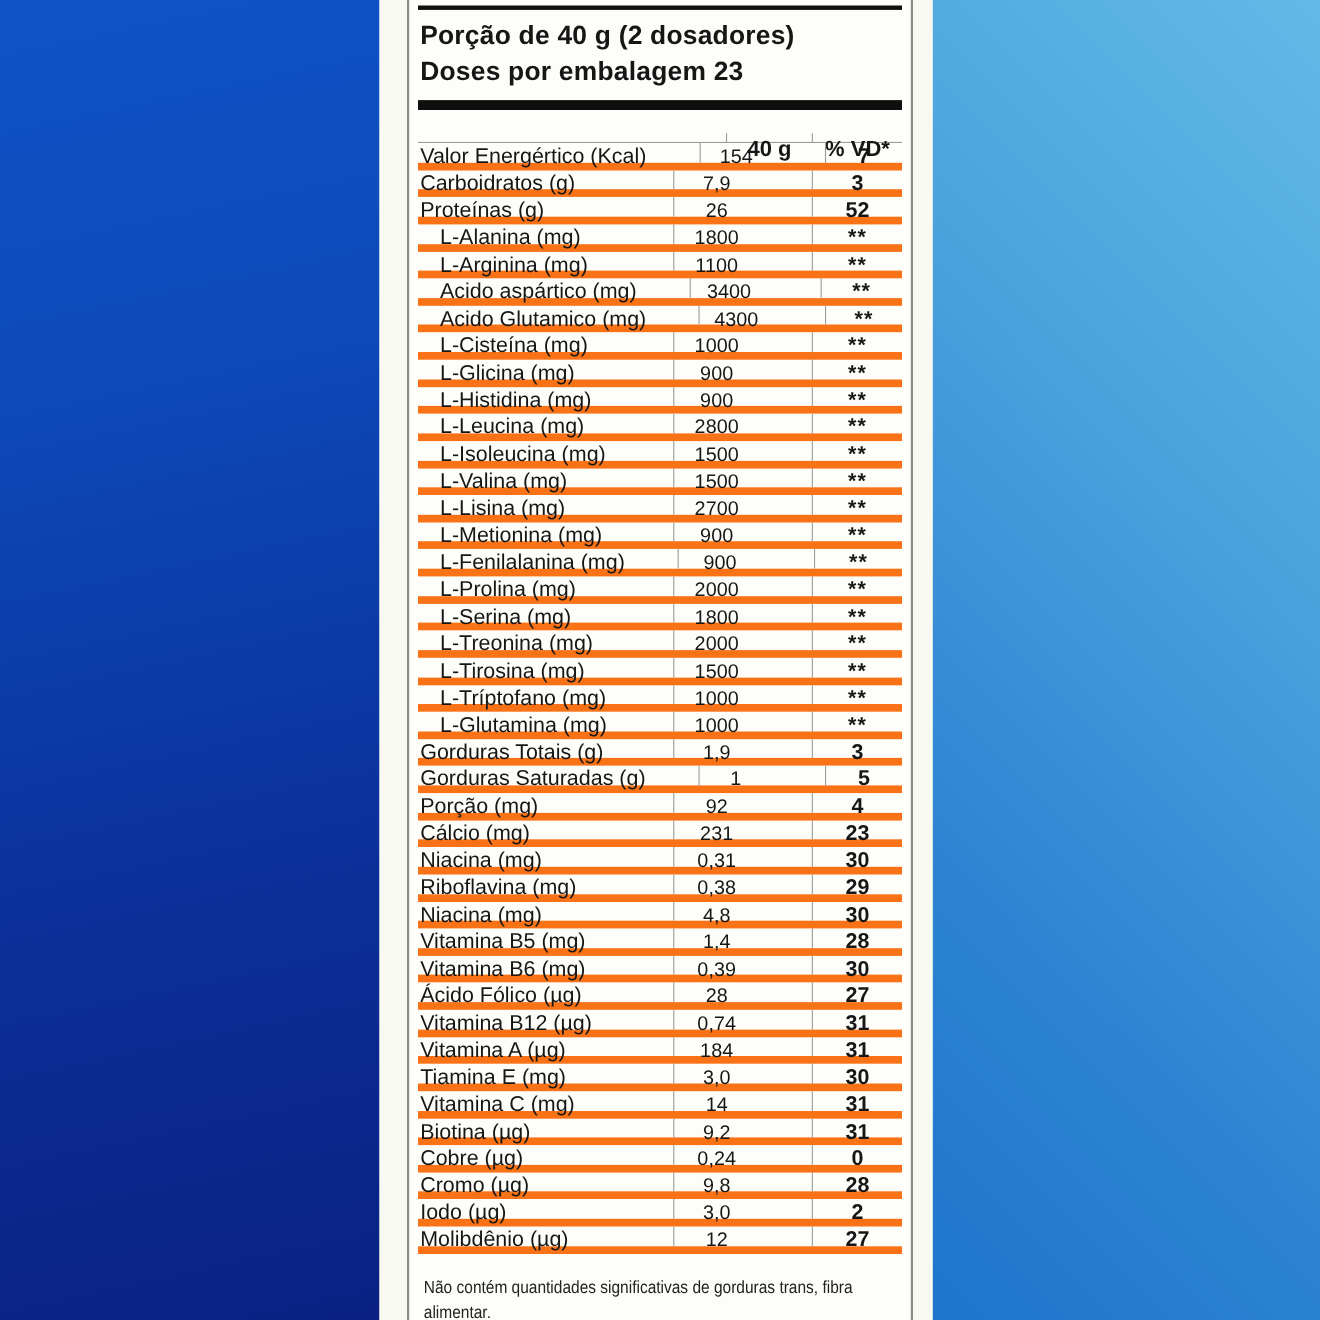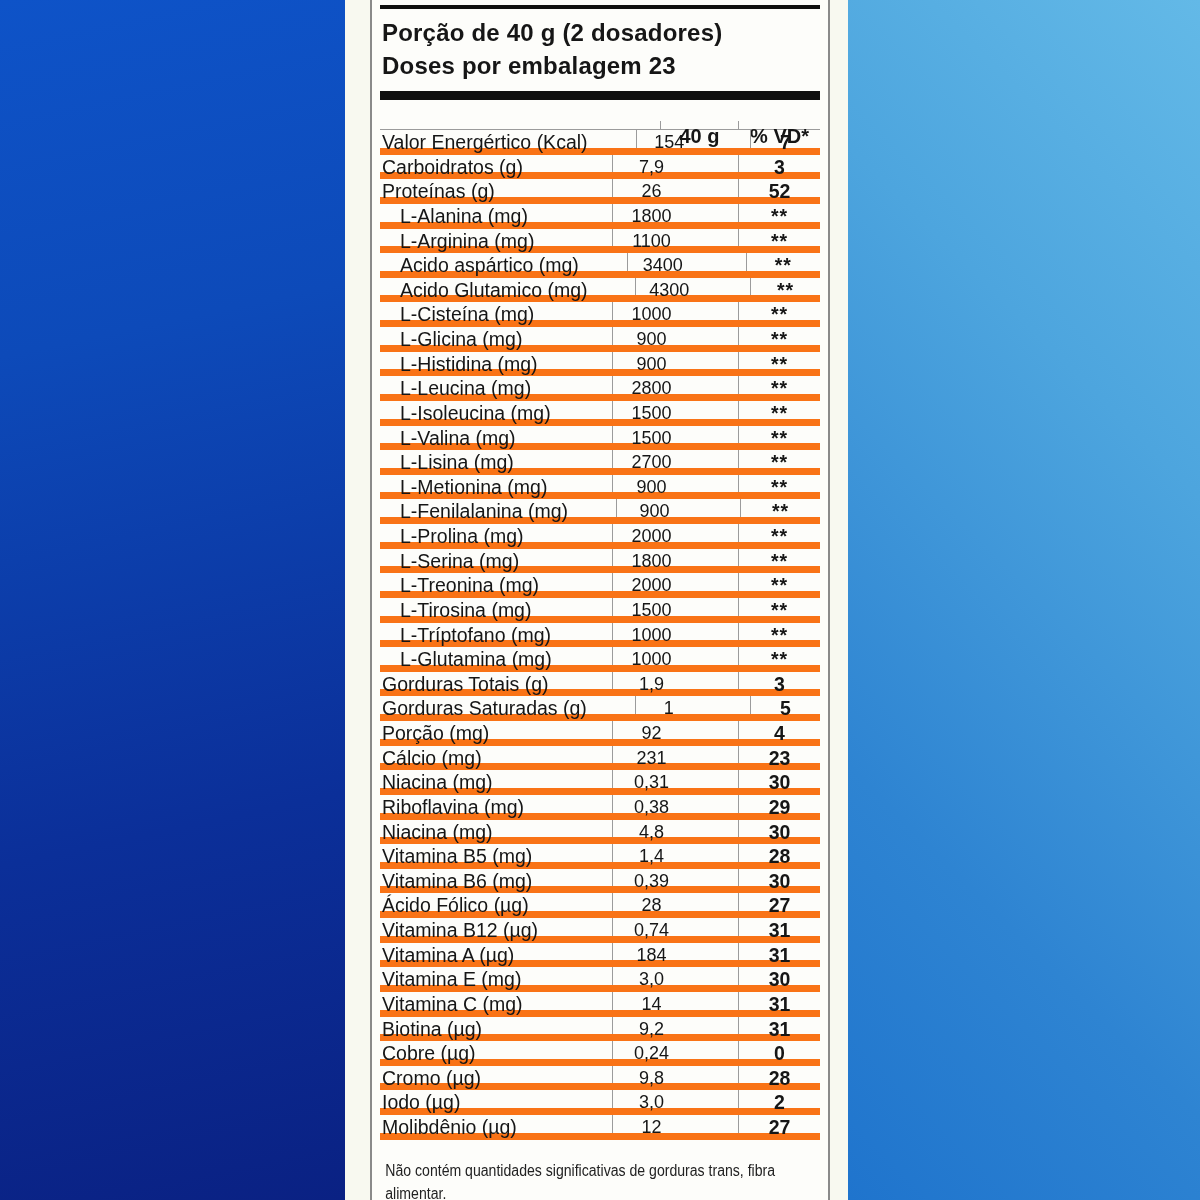--- a/index.html
+++ b/index.html
@@ -270,21 +270,21 @@
     <div class="c-dv">31</div>
   </div>
 
   <div class="row">
     <div class="c-name">Vitamina A (µg)</div>
     <div class="c-qty">184</div>
     <div class="c-dv">31</div>
   </div>
 
   <div class="row">
-    <div class="c-name">Vitamina E (mg)</div>
+    <div class="c-name">Tiamina E (mg)</div>
     <div class="c-qty">3,0</div>
     <div class="c-dv">30</div>
   </div>
 
   <div class="row">
     <div class="c-name">Vitamina C (mg)</div>
     <div class="c-qty">14</div>
     <div class="c-dv">31</div>
   </div>
 

